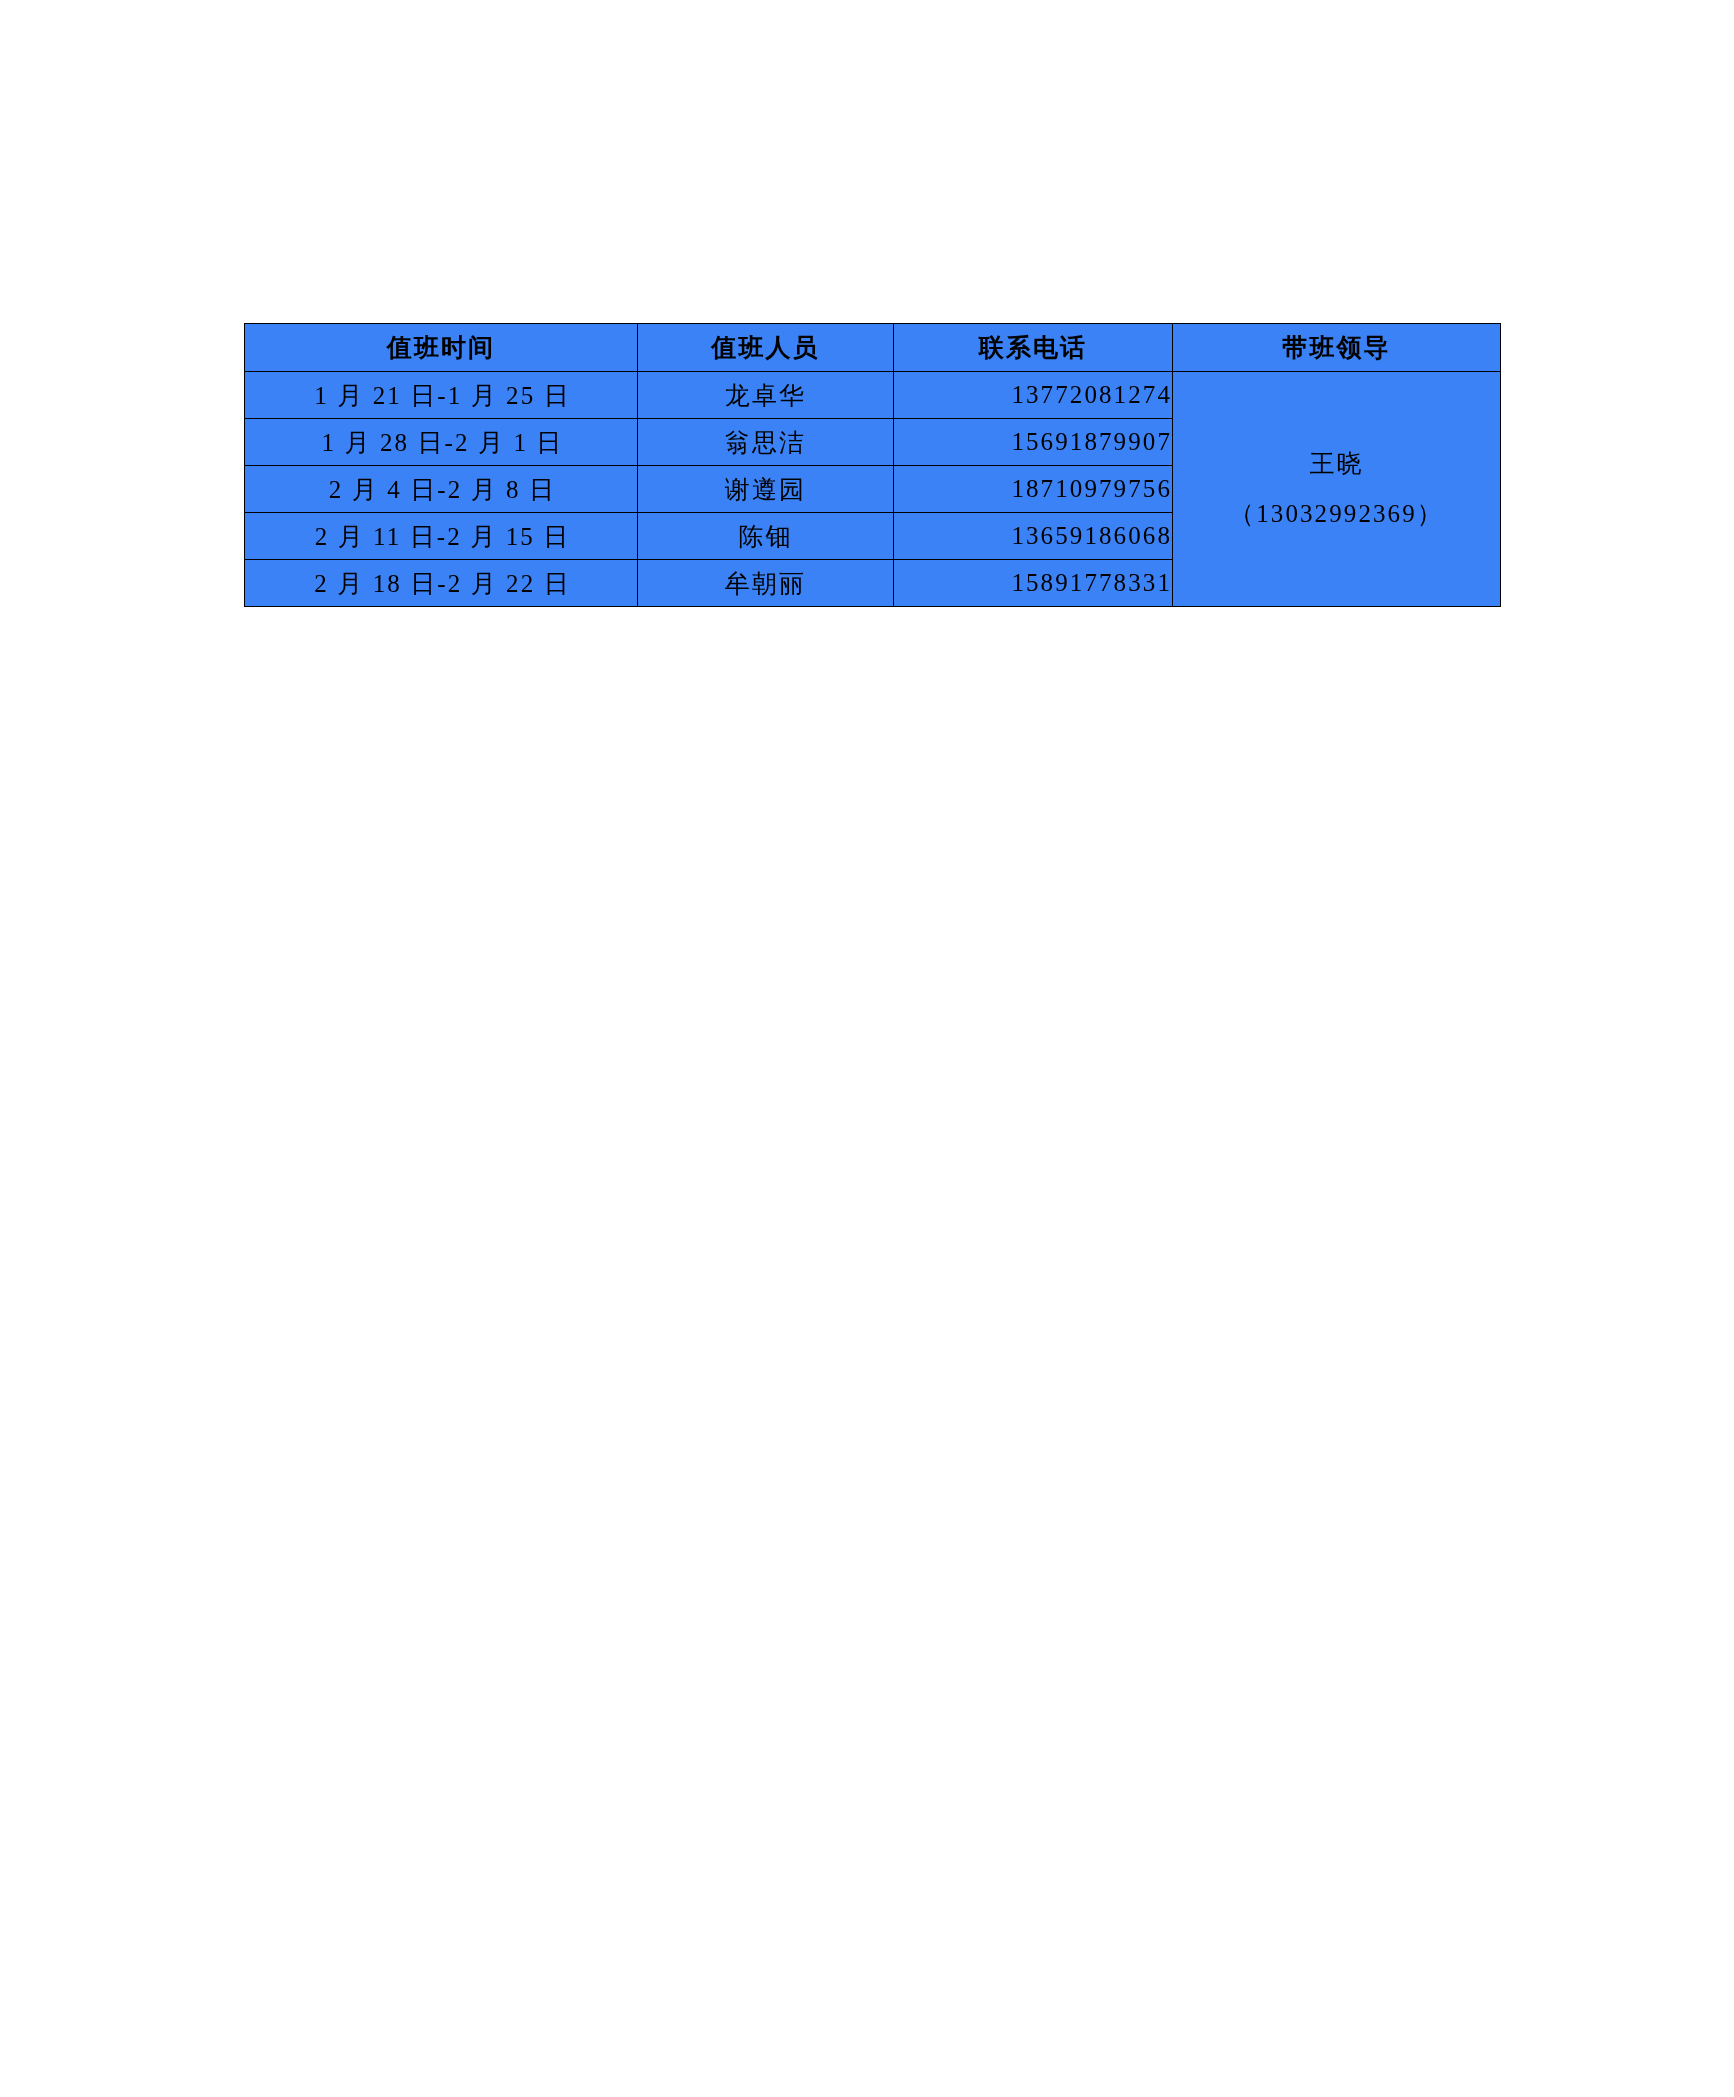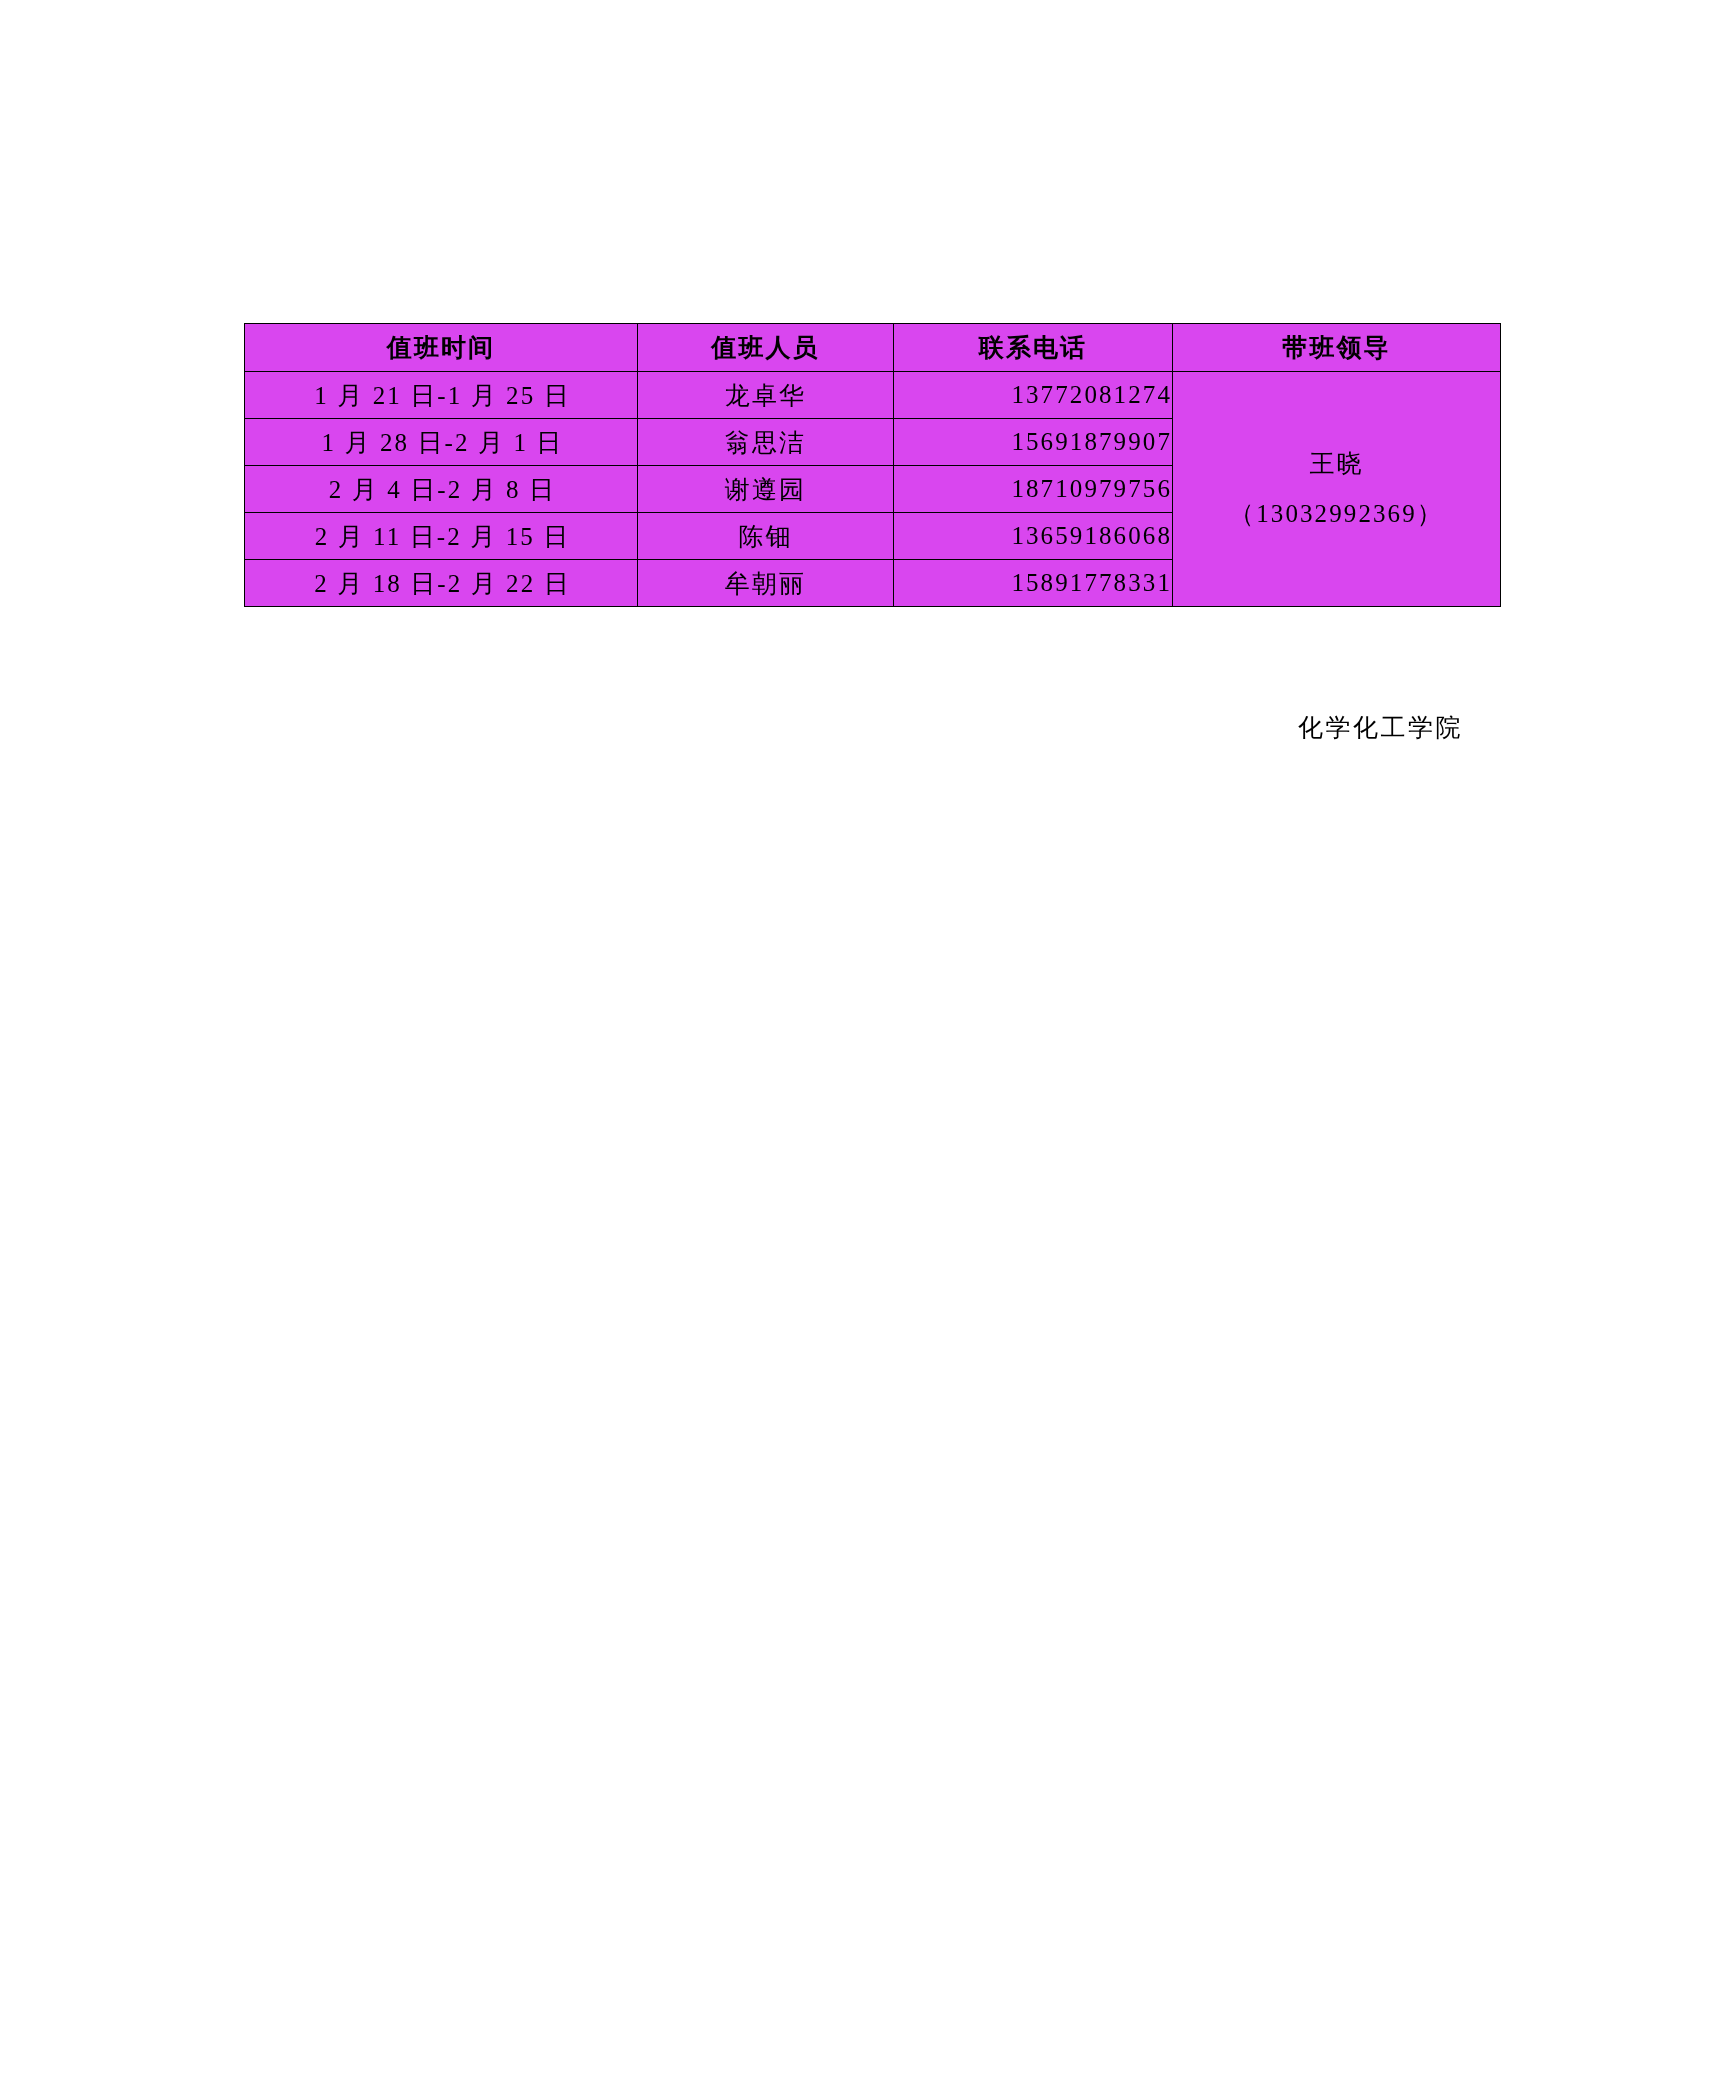--- a/index.html
+++ b/index.html
@@ -37,21 +37,21 @@
     table-layout: fixed;
     font-size: 25px;
     letter-spacing: 2.1px;
   }
   table.duty-table col.c1 { width: 393px; }
   table.duty-table col.c2 { width: 256px; }
   table.duty-table col.c3 { width: 279px; }
   table.duty-table col.c4 { width: 328px; }
   table.duty-table th, table.duty-table td {
     border: 1.7px solid #000000;
-    background: #d946ef;
+    background: #3b82f6;
     vertical-align: middle;
     overflow: hidden;
     white-space: nowrap;
   }
   table.duty-table th {
     height: 48px;
     font-weight: bold;
     text-align: center;
   }
   table.duty-table td { height: 47px; }
@@ -135,17 +135,16 @@
         <td class="cell-phone">13659186068</td>
       </tr>
       <tr>
         <td class="cell-time">2 月 18 日-2 月 22 日</td>
         <td class="cell-person">牟朝丽</td>
         <td class="cell-phone">15891778331</td>
       </tr>
     </tbody>
   </table>
 
-  <div class="footer-org">化学化工学院</div>
 
 
 </div>
 
 
 </body></html>

